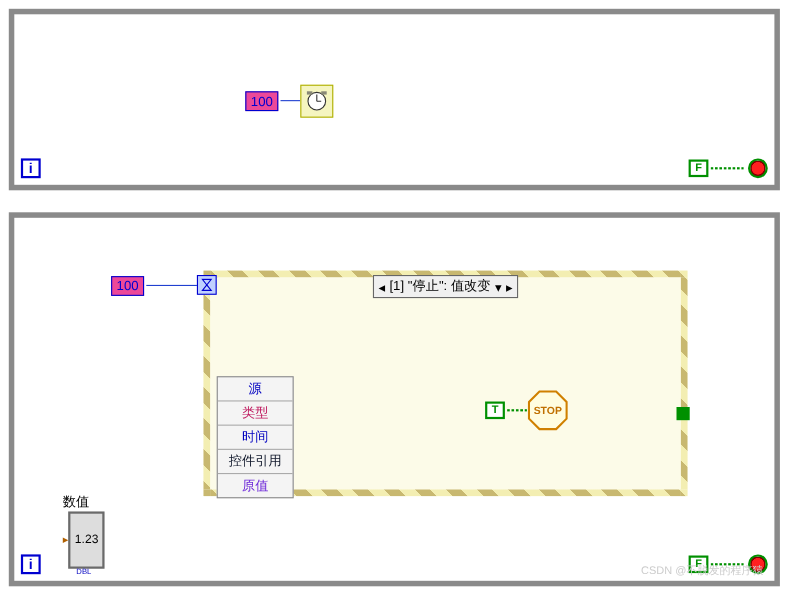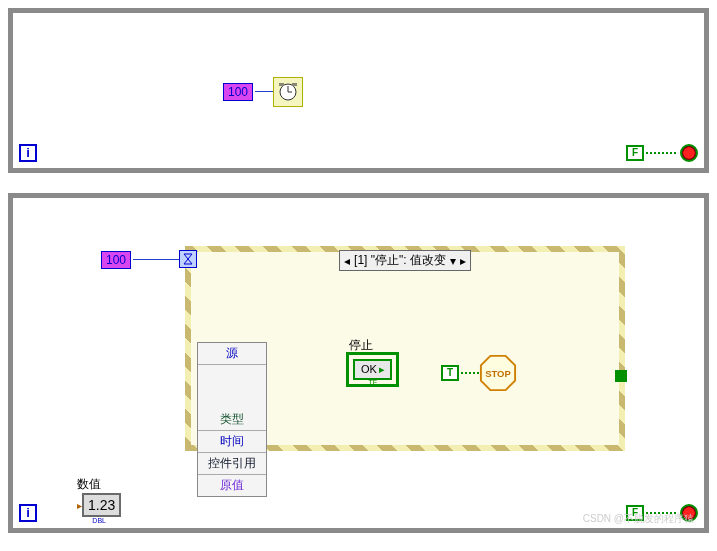--- a/index.html
+++ b/index.html
@@ -48,21 +48,21 @@
   text-align: center;
   line-height: 12px;
   background: #fff;
 }
 .num-const {
   position: absolute;
   border: 1px solid #0000d0;
   color: #0000d0;
   padding: 1px 4px;
   font-size: 12px;
-  background: #d946ef;
+  background: #ec4899;
 }
 .wait-ms {
   position: absolute;
   width: 30px; height: 30px;
   border: 1px solid #b0b000;
   background: #f5f5c0;
   display: flex;
   align-items: center;
   justify-content: center;
 }
@@ -133,23 +133,23 @@
 }
 .stop-octagon {
   position: absolute;
   width: 38px; height: 38px;
 }
 .num-indicator {
   position: absolute;
 }
 .num-ind-box {
   border: 2px double #6a6a6a;
-  padding: 2px 4px;
+  padding: 18px 4px;
   background: #ddd;
-  font-size: 14px;
+  font-size: 11px;
 }
 .watermark {
   position: absolute;
   right: 10px; bottom: 2px;
   font-size: 10px;
   color: #cccccc;
 }
 .clk { width: 20px; height: 20px; }
 </style>
 </head>
@@ -186,45 +186,39 @@
     </div>
     <div class="event-head">
       <span class="arrow">◂</span>
       <span>[1] "停止": 值改变</span>
       <span class="arrow">▾</span>
       <span class="arrow">▸</span>
     </div>
 
     <div class="en-list" style="left:6px; top:90px; width:70px;">
       <div class="en-item" style="color:#0000c0;">源</div>
-      <div class="en-item" style="color:#14532d;margin-top:44px;">类型</div>
+      <div class="en-item" style="color:#be185d;">类型</div>
       <div class="en-item" style="color:#0000c0;">时间</div>
       <div class="en-item" style="color:#0f172a;">控件引用</div>
       <div class="en-item" style="color:#6d28d9;">原值</div>
     </div>
 
-    <div class="stop-btn" style="left:155px; top:100px;">
-      <div class="stop-btn-label">停止</div>
-      <div class="stop-btn-inner"><span>OK</span><span style="color:#009000;margin-left:2px;">▸</span>
-      <div style="position:absolute;bottom:-8px;left:50%;transform:translateX(-50%);font-size:7px;color:#009000;">TF</div>
-      </div>
-    </div>
 
     <div class="true-const" style="top:113px; left:250px;">T</div>
     <div class="wire-green-dot" style="top:120px; left:270px; width:18px;"></div>
 
     <svg class="stop-octagon" style="left:288px; top:102px;" viewBox="0 0 40 40">
       <polygon points="12,2 28,2 38,12 38,28 28,38 12,38 2,28 2,12" fill="#fffde0" stroke="#d08000" stroke-width="2"></polygon>
       <text x="20" y="24" text-anchor="middle" font-size="10" fill="#c07000" font-weight="bold">STOP</text>
     </svg>
 
     <div style="position:absolute; right:-8px; top:118px; width:12px; height:12px; background:#009000;"></div>
   </div>
 
-  <div class="num-indicator" style="bottom:4px; left:64px;">
+  <div class="num-indicator" style="bottom:4px; left:44px;">
     <div style="font-size:12px;">数值</div>
     <div style="display:flex;align-items:center;">
       <span style="color:#b06000;font-size:10px;">▸</span>
       <div class="num-ind-box">1.23</div>
     </div>
     <div style="text-align:center;font-size:7px;color:#0000c0;">DBL</div>
   </div>
   <div class="i-terminal">i</div>
   <div class="false-const" style="bottom:7px; right:60px;">F</div>
   <div class="wire-green-dot" style="bottom:14px; right:28px; width:30px;"></div>

